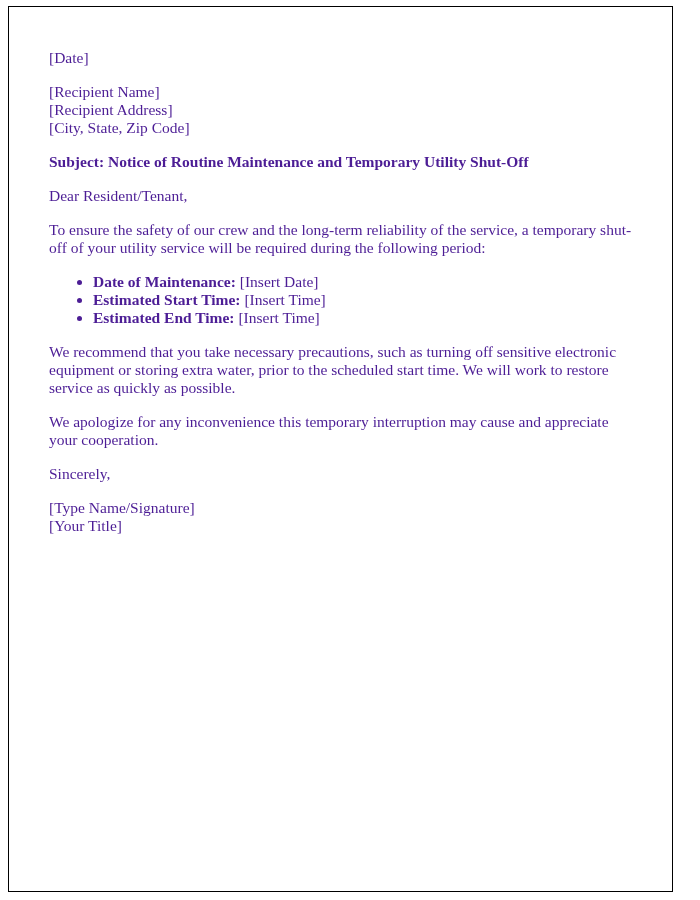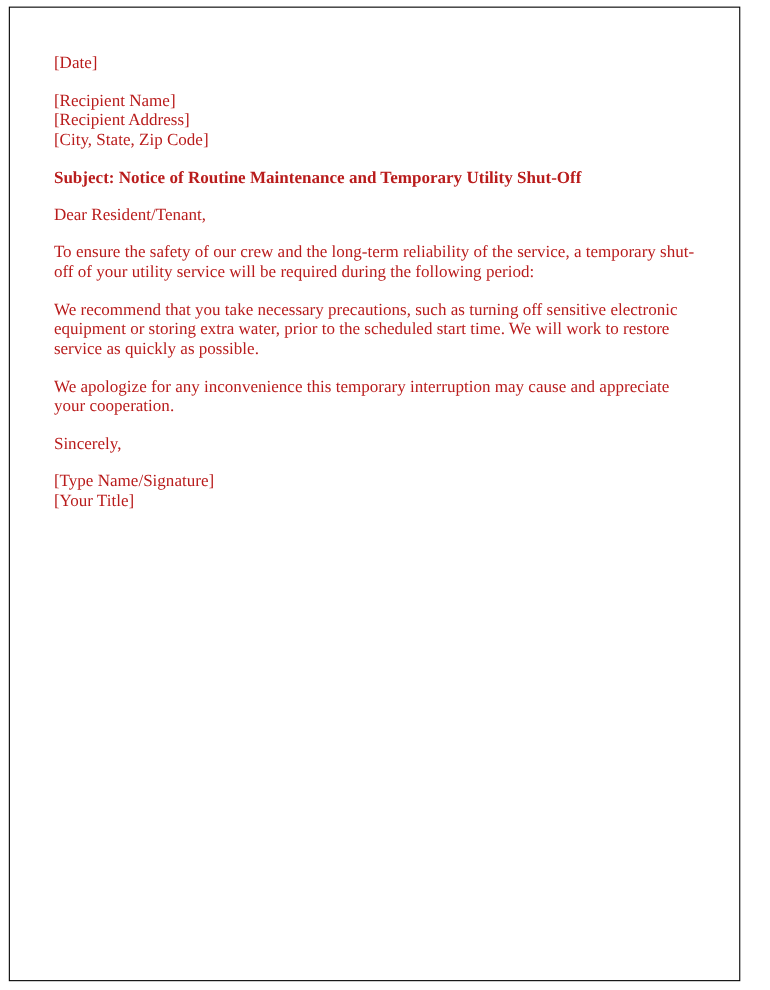--- a/index.html
+++ b/index.html
@@ -16,21 +16,21 @@
     left: 8px;
     top: 6px;
     width: 665px;
     height: 886px;
     border: 1px solid #000000;
     background: #ffffff;
     padding: 42px 40px 40px 40px;
     font-family: "Liberation Serif", serif;
     font-size: 15.5px;
     line-height: 18px;
-    color: #b91c1c;
+    color: #4c1d95;
   }
   .block {
     margin: 0 0 16px 0;
   }
   .line {
     margin: 0;
   }
   .bold {
     font-weight: bold;
   }
@@ -57,20 +57,34 @@
     <p class="line">[City, State, Zip Code]</p>
   </div>
 
   <p class="block bold">Subject: Notice of Routine Maintenance and Temporary Utility Shut-Off</p>
 
   <p class="block">Dear Resident/Tenant,</p>
 
 
   <p class="block">To ensure the safety of our crew and the long-term reliability of the service, a temporary shut-off of your utility service will be required during the following period:</p>
 
+  <ul class="bullet-list">
+    <li>
+      <span class="bold">Date of Maintenance:</span>
+      <span>[Insert Date]</span>
+    </li>
+    <li>
+      <span class="bold">Estimated Start Time:</span>
+      <span>[Insert Time]</span>
+    </li>
+    <li>
+      <span class="bold">Estimated End Time:</span>
+      <span>[Insert Time]</span>
+    </li>
+  </ul>
 
   <p class="block">We recommend that you take necessary precautions, such as turning off sensitive electronic equipment or storing extra water, prior to the scheduled start time. We will work to restore service as quickly as possible.</p>
 
   <p class="block">We apologize for any inconvenience this temporary interruption may cause and appreciate your cooperation.</p>
 
 
   <p class="block">Sincerely,</p>
 
   <div class="block">
     <p class="line">[Type Name/Signature]</p>

